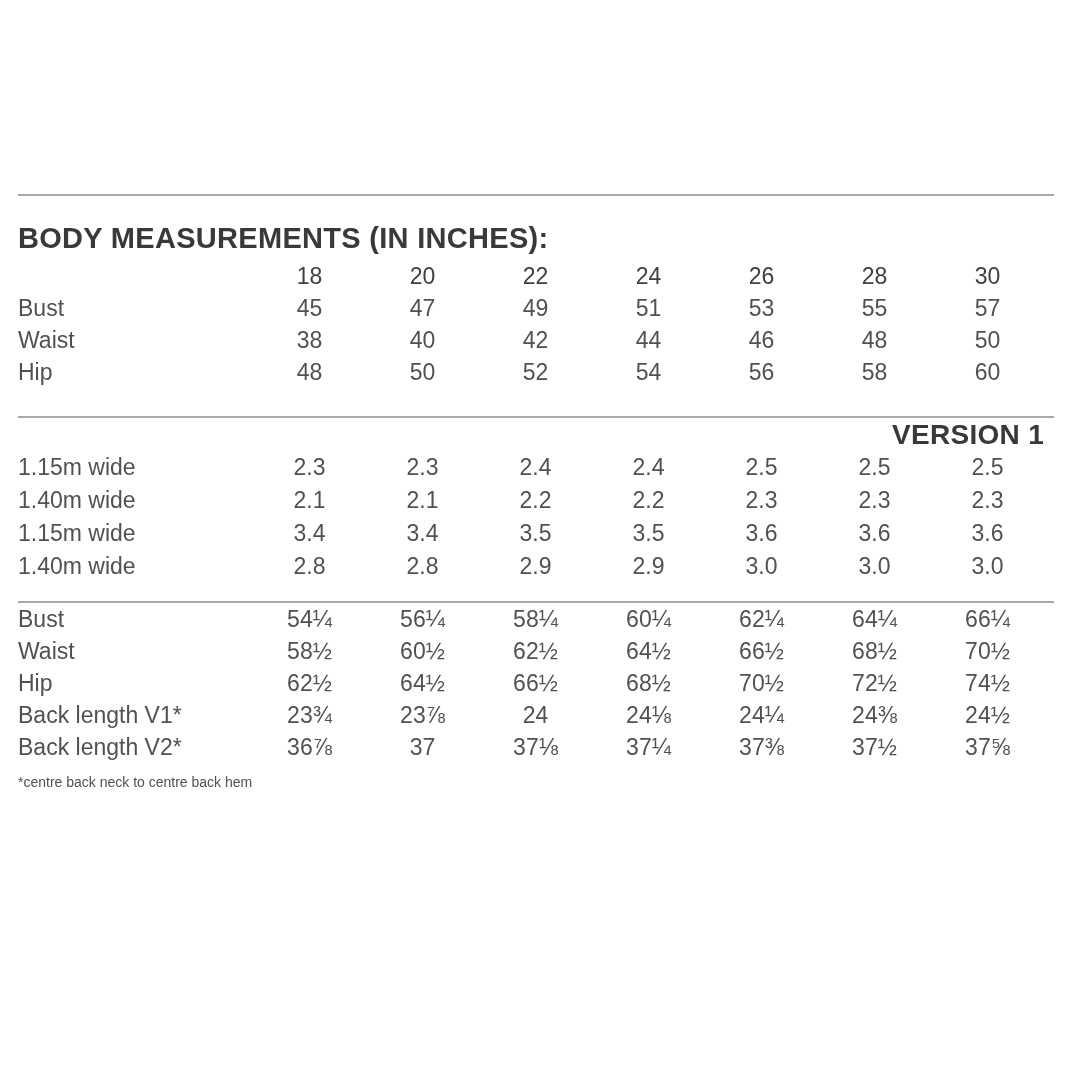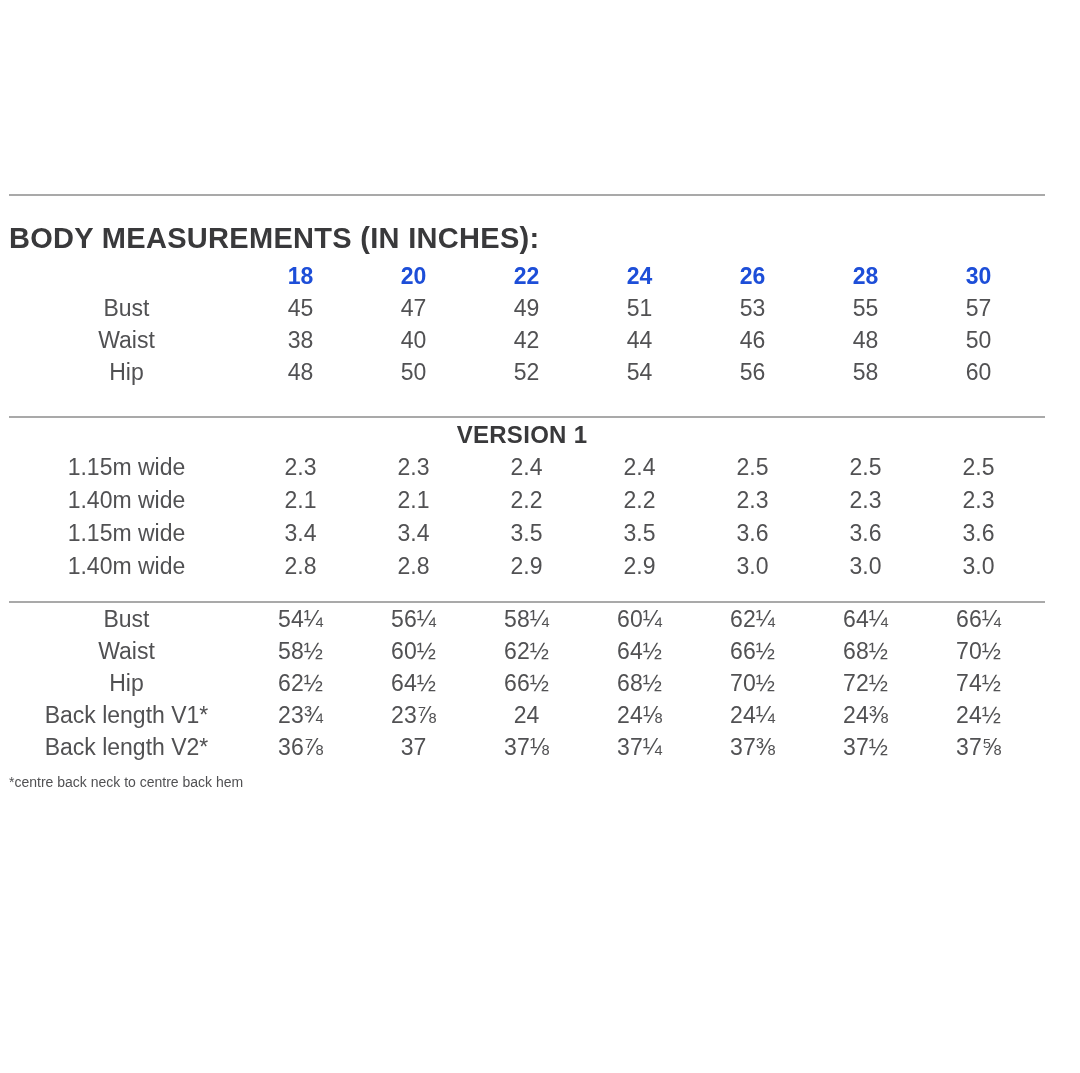--- a/index.html
+++ b/index.html
@@ -3,21 +3,21 @@
 <meta charset="utf-8">
 <style>
   * { box-sizing: border-box; }
   html, body {
     margin: 0; padding: 0;
     width: 1080px; height: 1073px;
     background: #ffffff;
     font-family: "Liberation Sans", sans-serif;
     overflow: hidden;
   }
-  .page { padding: 194px 27px 0 9px; }
+  .page { padding: 194px 27px 0 18px; }
   hr.rule {
     border: 0;
     border-top: 2px solid #a9a9a9;
     margin: 0;
     width: 1036px;
   }
   hr.rule-mid { margin-top: 28px; }
   hr.rule-low { margin-top: 18px; }
   h2.section-title {
     margin: 26px 0 6px 0;
@@ -32,38 +32,38 @@
     table-layout: fixed;
     width: 1026px;
   }
   col.c-label { width: 235px; }
   col.c-size  { width: 113px; }
   table.grid tr { height: 32px; }
   table.grid.fabric tr { height: 33px; }
   table.grid th {
     padding: 0;
     font-size: 23px;
-    font-weight: 700;
-    color: #1d4ed8;
+    font-weight: 400;
+    color: #404040;
     text-align: center;
     vertical-align: middle;
   }
   table.grid td {
     padding: 0;
     font-size: 23px;
     font-weight: 400;
     color: #515153;
     text-align: center;
     vertical-align: middle;
   }
-  table.grid td.lbl { text-align: center; }
+  table.grid td.lbl { text-align: left; }
   table.grid td.sub {
-    text-align: center;
+    text-align: right;
     font-weight: 700;
-    font-size: 24px;
+    font-size: 28px;
     color: #39393b;
     letter-spacing: 0.3px;
     margin-left: 48px;
   }
   p.footnote {
     margin: 4px 0 0 0;
     font-size: 14px;
     line-height: 30px;
     color: #515153;
   }

